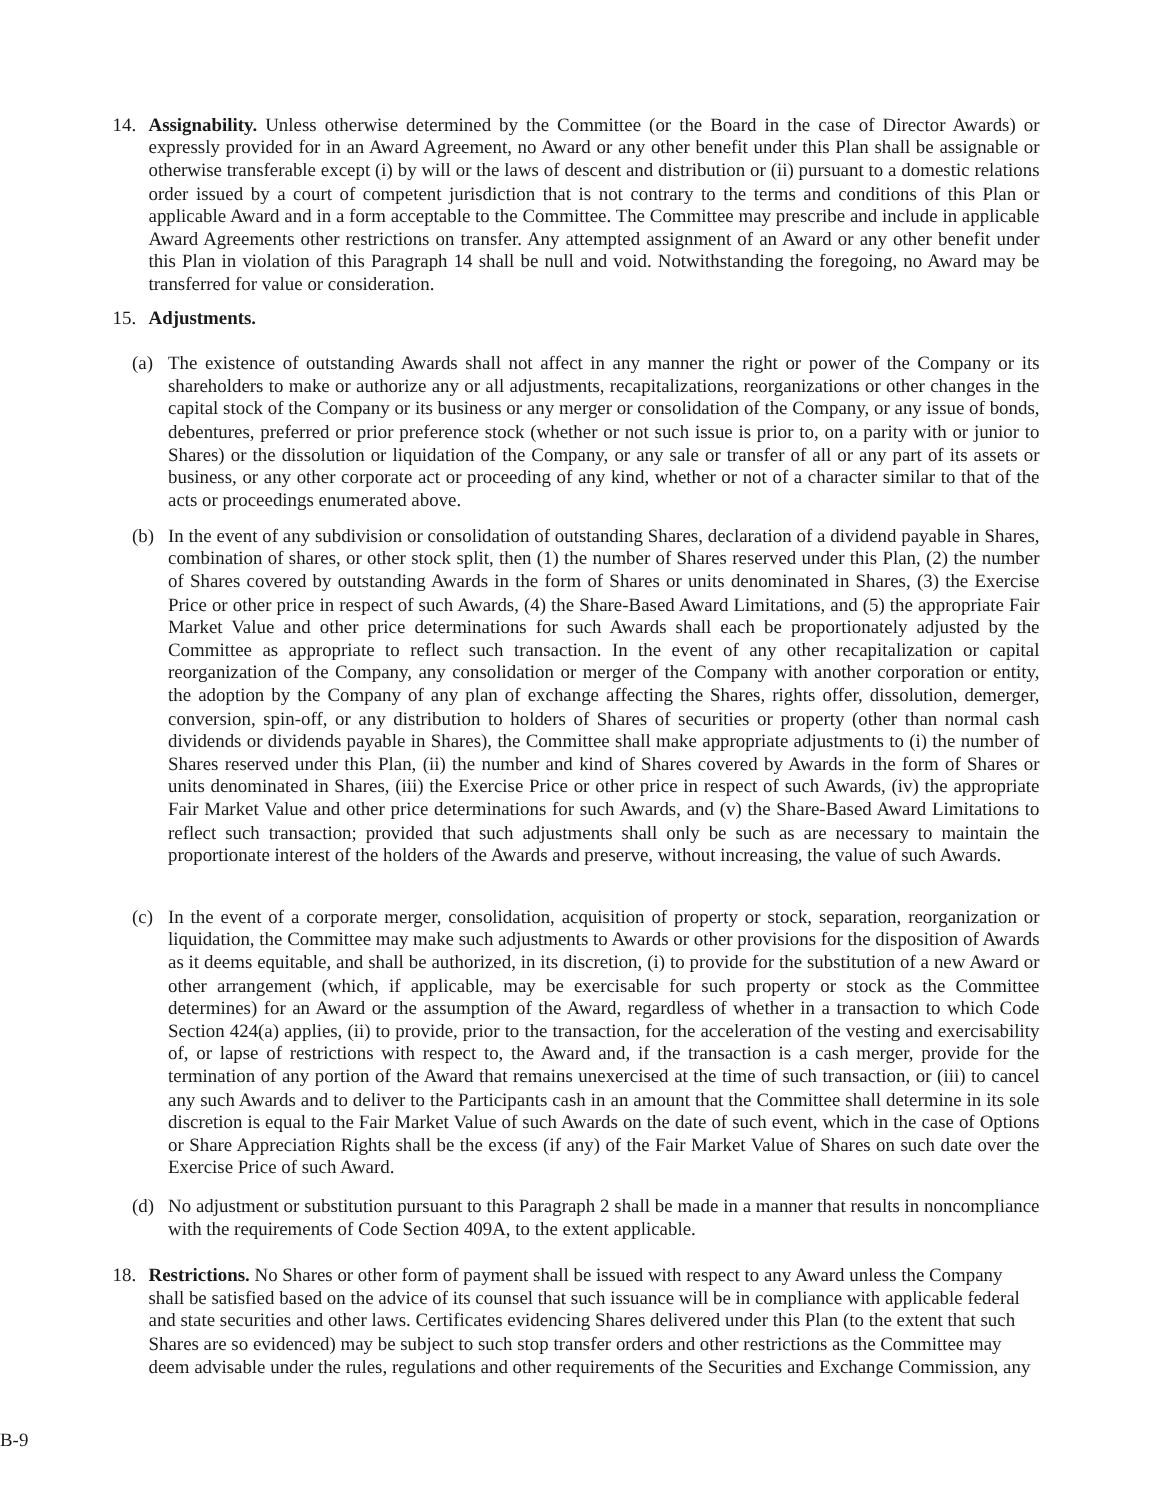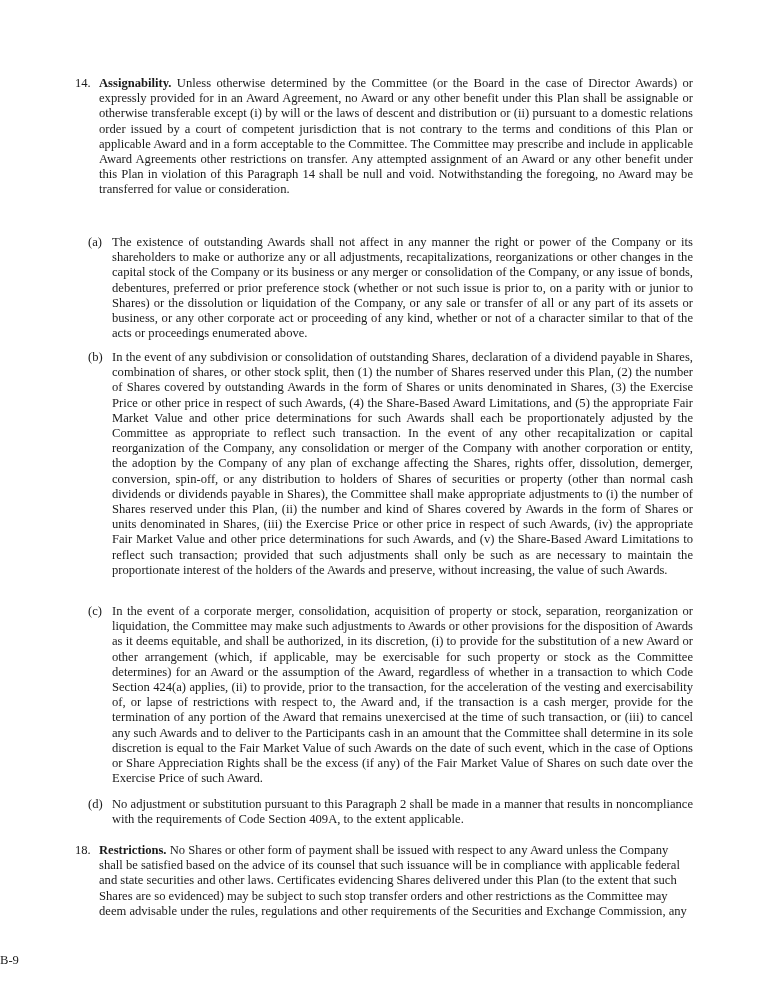--- a/index.html
+++ b/index.html
@@ -23,20 +23,24 @@
 </head>
 <body>
 
 <div class="page">
 
   <div class="para sec" style="top:76px;">
     <span class="num">14.</span>
     <span class="body"><b>Assignability.</b> <span>Unless otherwise determined by the Committee (or the Board in the case of Director Awards) or expressly provided for in an Award Agreement, no Award or any other benefit under this Plan shall be assignable or otherwise transferable except (i) by will or the laws of descent and distribution or (ii) pursuant to a domestic relations order issued by a court of competent jurisdiction that is not contrary to the terms and conditions of this Plan or applicable Award and in a form acceptable to the Committee. The Committee may prescribe and include in applicable Award Agreements other restrictions on transfer. Any attempted assignment of an Award or any other benefit under this Plan in violation of this Paragraph 14 shall be null and void. Notwithstanding the foregoing, no Award may be transferred for value or consideration.</span></span>
   </div>
 
+  <div class="para sec" style="top:205px;">
+    <span class="num">15.</span>
+    <span class="body"><b>Adjustments.</b></span>
+  </div>
 
   <div class="para sub" style="top:235px;">
     <span class="num">(a)</span>
     <span class="body">The existence of outstanding Awards shall not affect in any manner the right or power of the Company or its shareholders to make or authorize any or all adjustments, recapitalizations, reorganizations or other changes in the capital stock of the Company or its business or any merger or consolidation of the Company, or any issue of bonds, debentures, preferred or prior preference stock (whether or not such issue is prior to, on a parity with or junior to Shares) or the dissolution or liquidation of the Company, or any sale or transfer of all or any part of its assets or business, or any other corporate act or proceeding of any kind, whether or not of a character similar to that of the acts or proceedings enumerated above.</span>
   </div>
 
   <div class="para sub" style="top:350px;">
     <span class="num">(b)</span>
     <span class="body">In the event of any subdivision or consolidation of outstanding Shares, declaration of a dividend payable in Shares, combination of shares, or other stock split, then (1) the number of Shares reserved under this Plan, (2) the number of Shares covered by outstanding Awards in the form of Shares or units denominated in Shares, (3) the Exercise Price or other price in respect of such Awards, (4) the Share-Based Award Limitations, and (5) the appropriate Fair Market Value and other price determinations for such Awards shall each be proportionately adjusted by the Committee as appropriate to reflect such transaction. In the event of any other recapitalization or capital reorganization of the Company, any consolidation or merger of the Company with another corporation or entity, the adoption by the Company of any plan of exchange affecting the Shares, rights offer, dissolution, demerger, conversion, spin-off, or any distribution to holders of Shares of securities or property (other than normal cash dividends or dividends payable in Shares), the Committee shall make appropriate adjustments to (i) the number of Shares reserved under this Plan, (ii) the number and kind of Shares covered by Awards in the form of Shares or units denominated in Shares, (iii) the Exercise Price or other price in respect of such Awards, (iv) the appropriate Fair Market Value and other price determinations for such Awards, and (v) the Share-Based Award Limitations to reflect such transaction; provided that such adjustments shall only be such as are necessary to maintain the proportionate interest of the holders of the Awards and preserve, without increasing, the value of such Awards.</span>
   </div>

